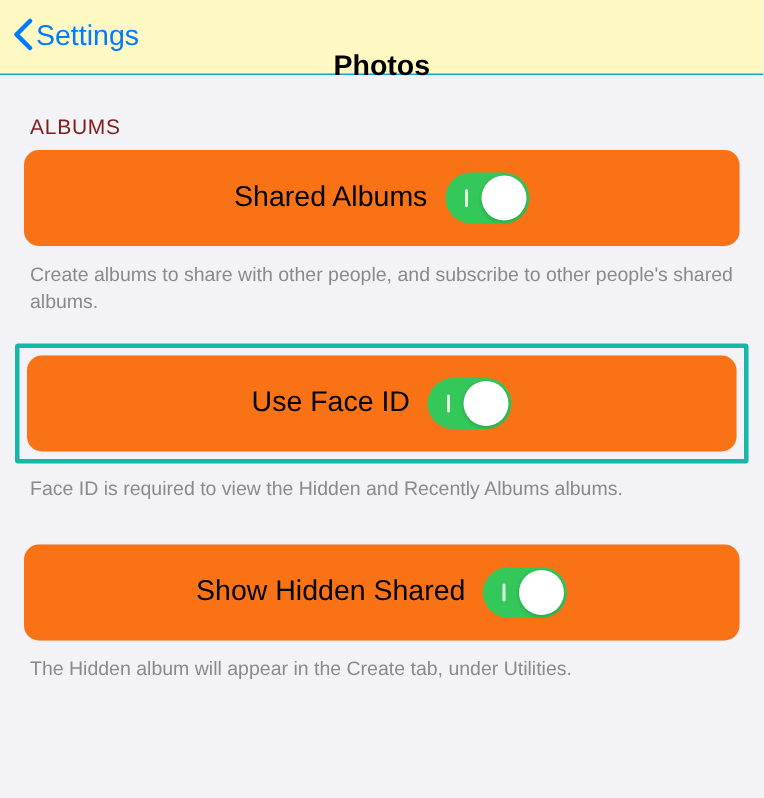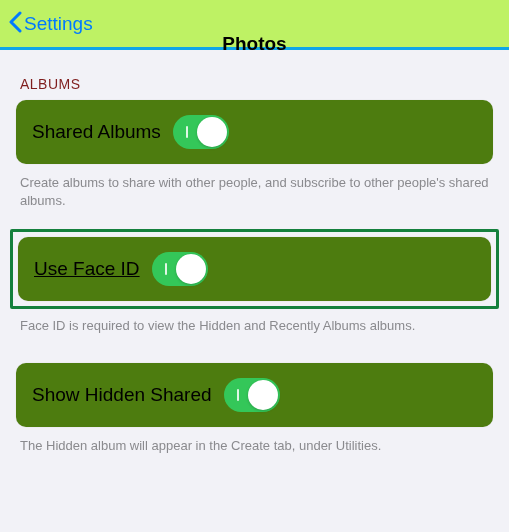--- a/index.html
+++ b/index.html
@@ -10,22 +10,22 @@
       -webkit-font-smoothing: antialiased;
     }
     body {
       width: 509px;
       height: 532px;
       background: #f2f2f7;
       overflow: hidden;
     }
     .navbar {
       height: 50px;
-      background: #bef264;
-      border-bottom: 3px solid #0ea5e9;
+      background: #fef9c3;
+      border-bottom: 1px solid #0ea5e9;
       display: flex;
       align-items: center;
       position: relative;
       padding: 0 8px;
     }
     .back-btn {
       display: flex;
       align-items: center;
       gap: 2px;
       color: #007aff;
@@ -48,26 +48,26 @@
     .content {
       padding: 0 16px;
     }
     .section-header {
       color: #7f1d1d;
       font-size: 14px;
       letter-spacing: 0.5px;
       padding: 26px 4px 8px 4px;
     }
     .row {
-      background: #4d7c0f;
+      background: #f97316;
       border-radius: 10px;
       padding: 15px 16px;
       display: flex;
       align-items: center;
-      justify-content: flex-start;
+      justify-content: center;
       box-shadow: 0 0 0 0.5px rgba(0,0,0,0.04);
       gap: 12px;
     }
     .row-label {
       font-size: 19px;
       color: #000;
     }
     .toggle {
       width: 56px;
       height: 34px;
@@ -100,25 +100,24 @@
     .footer-text {
       color: #8a8a8e;
       font-size: 13px;
       line-height: 1.35;
       padding: 10px 4px 0 4px;
     }
     .spacer {
       height: 28px;
     }
     .highlight-wrap {
-      border: 3px solid #15803d;
+      border: 3px solid #14b8a6;
       border-radius: 2px;
       padding: 5px;
       margin: -8px -6px -2px -6px;
-      text-decoration: underline;
     }
     .highlight-wrap .row {
       margin: 0;
     }
   </style>
 </head>
 <body>
 
 <div class="navbar">
   <div class="back-btn">

